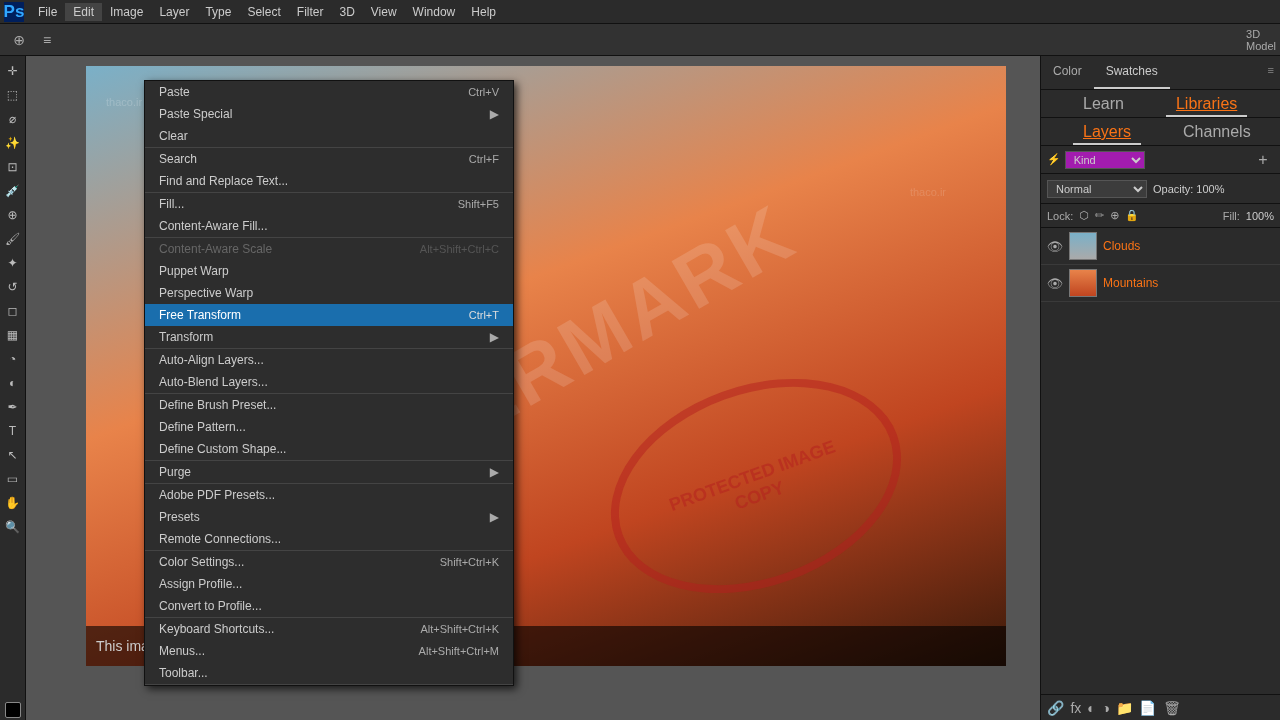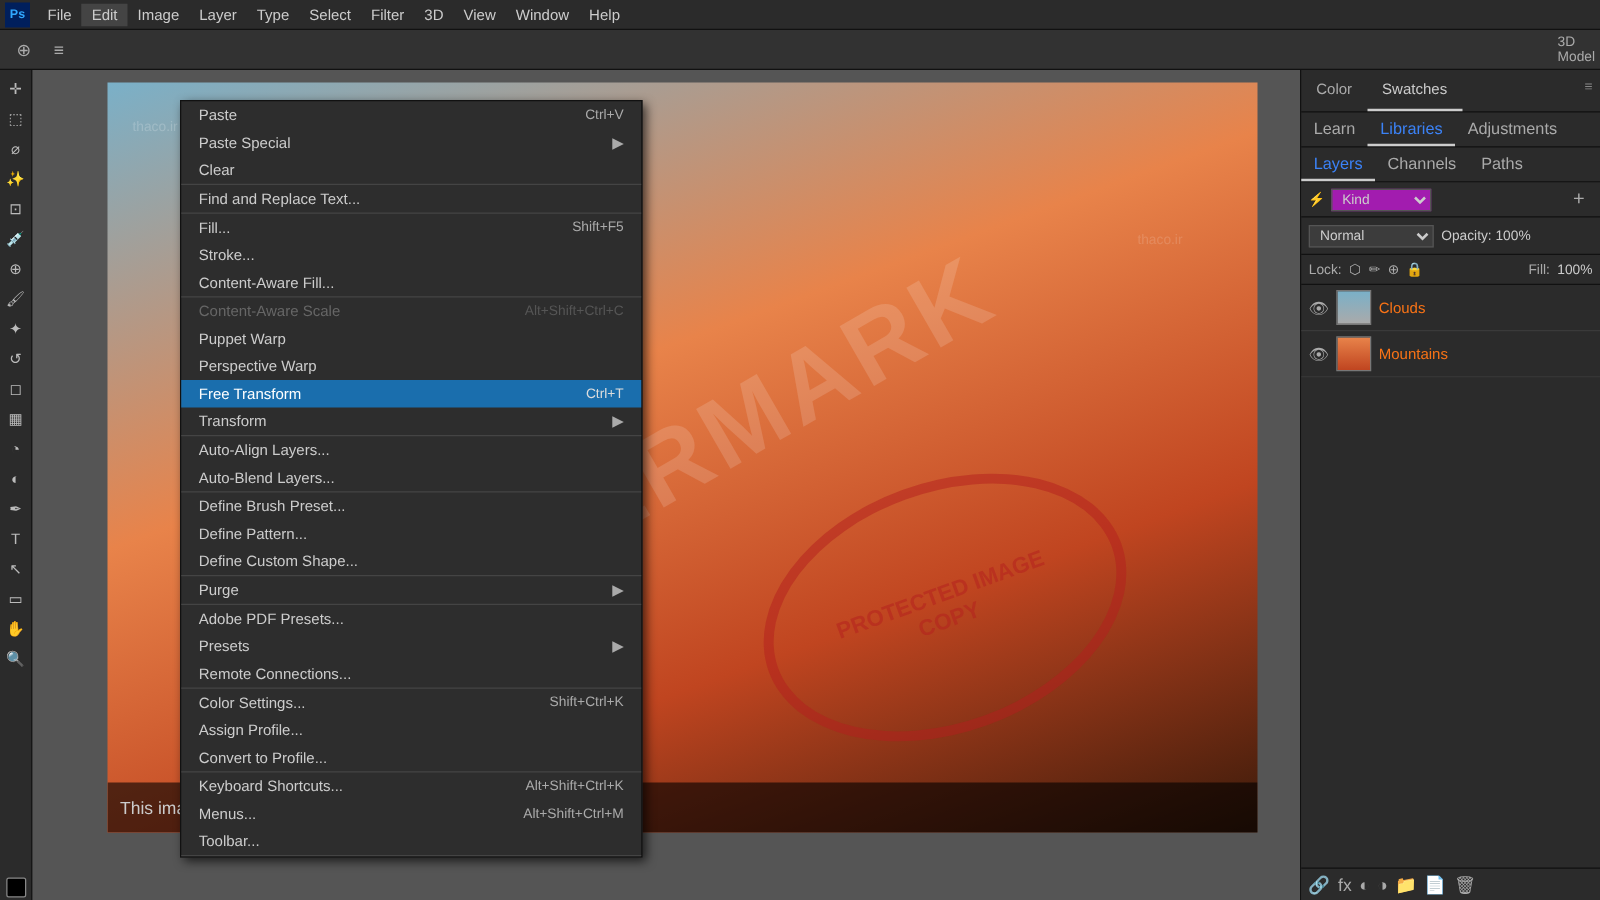--- a/index.html
+++ b/index.html
@@ -23,21 +23,21 @@
       align-items: center;
       padding: 0 4px;
       border-bottom: 1px solid #111;
     }
     .ps-logo {
       width: 20px;
       height: 20px;
       background: #001f5c;
       color: #31a8ff;
       font-weight: bold;
-      font-size: 10px;
+      font-size: 17px;
       display: flex;
       align-items: center;
       justify-content: center;
       margin-right: 6px;
     }
     .menu-item {
       padding: 2px 8px;
       color: #ccc;
       cursor: pointer;
       font-size: 12px;
@@ -205,25 +205,26 @@
       border-bottom: 2px solid transparent;
     }
     .panel-tab.active { color: #ccc; border-bottom: 2px solid #ccc; }
     .panel-tab-row2 {
       height: 28px;
       display: flex;
       border-bottom: 1px solid #111;
     }
     .panel-tab2 {
       padding: 5px 10px;
-      font-size: 13px;
+      font-size: 16px;
       color: #aaa;
       cursor: pointer;
-    }
-    .panel-tab2.active { color: #3b82f6; border-bottom: 2px solid #ccc; }
+      margin-left: 32px;
+    }
+    .panel-tab2.active { color: #f97316; border-bottom: 2px solid #ccc; text-decoration: underline; }
     .layers-toolbar {
       height: 28px;
       background: #2b2b2b;
       border-bottom: 1px solid #111;
       display: flex;
       align-items: center;
       padding: 0 6px;
       gap: 4px;
     }
     .layer-filter-select {
@@ -377,31 +378,32 @@
           <span>Paste Special</span>
           <span class="arrow">▶</span>
         </div>
         <div class="dropdown-item">
           <span>Clear</span>
         </div>
       </div>
 
       <div class="dropdown-section">
         <div class="dropdown-item">
+          <span>Search</span>
+          <span class="shortcut">Ctrl+F</span>
+        </div>
+        <div class="dropdown-item">
           <span>Find and Replace Text...</span>
         </div>
       </div>
 
       <div class="dropdown-section">
         <div class="dropdown-item">
           <span>Fill...</span>
           <span class="shortcut">Shift+F5</span>
-        </div>
-        <div class="dropdown-item">
-          <span>Stroke...</span>
         </div>
         <div class="dropdown-item">
           <span>Content-Aware Fill...</span>
         </div>
       </div>
 
       <div class="dropdown-section">
         <div class="dropdown-item disabled">
           <span>Content-Aware Scale</span>
           <span class="shortcut" style="color:#555;">Alt+Shift+Ctrl+C</span>

